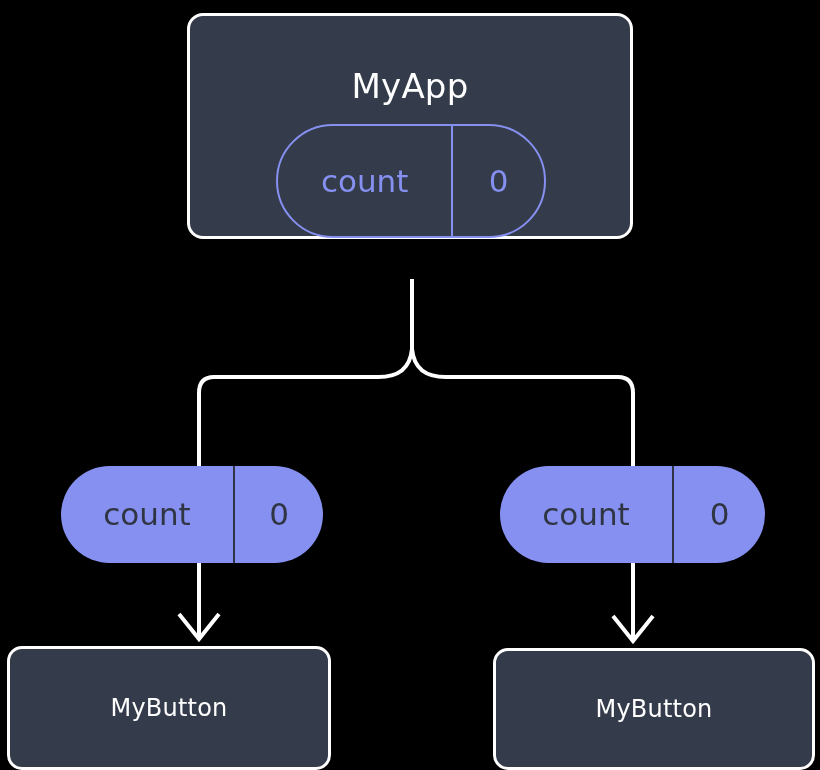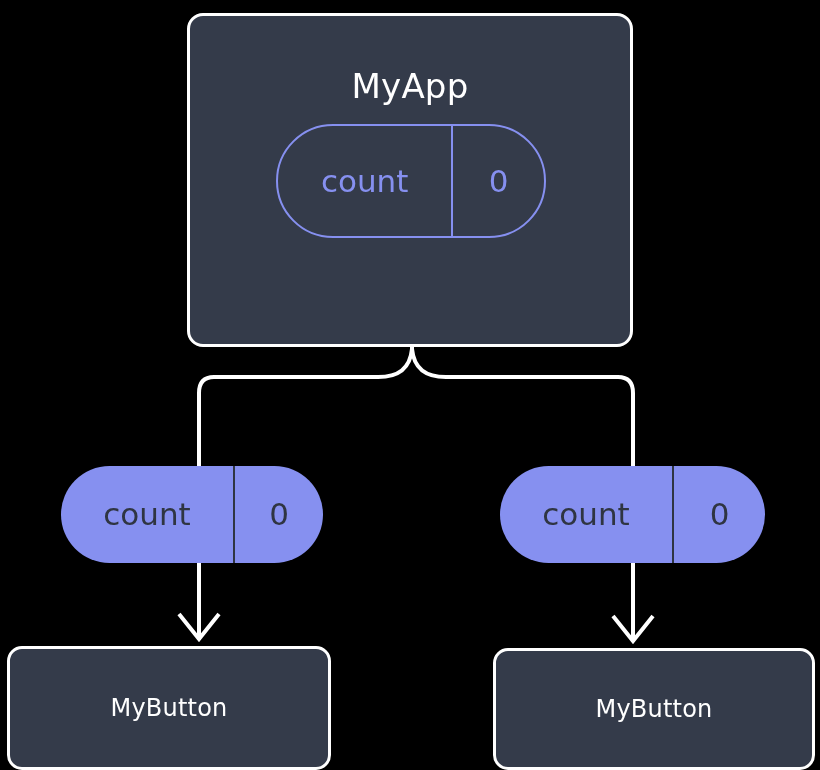--- a/index.html
+++ b/index.html
@@ -44,21 +44,21 @@
     letter-spacing: 0.2px;
     line-height: 1;
     white-space: nowrap;
   }
 
   
   #app-card {
     left: 187px;
     top: 13px;
     width: 446px;
-    height: 334px;
+    height: 226px;
     border-radius: 16px;
   }
   #app-card .card-title {
     margin-top: 53px;
   }
 
   
   .leaf-card {
     justify-content: center;
   }

